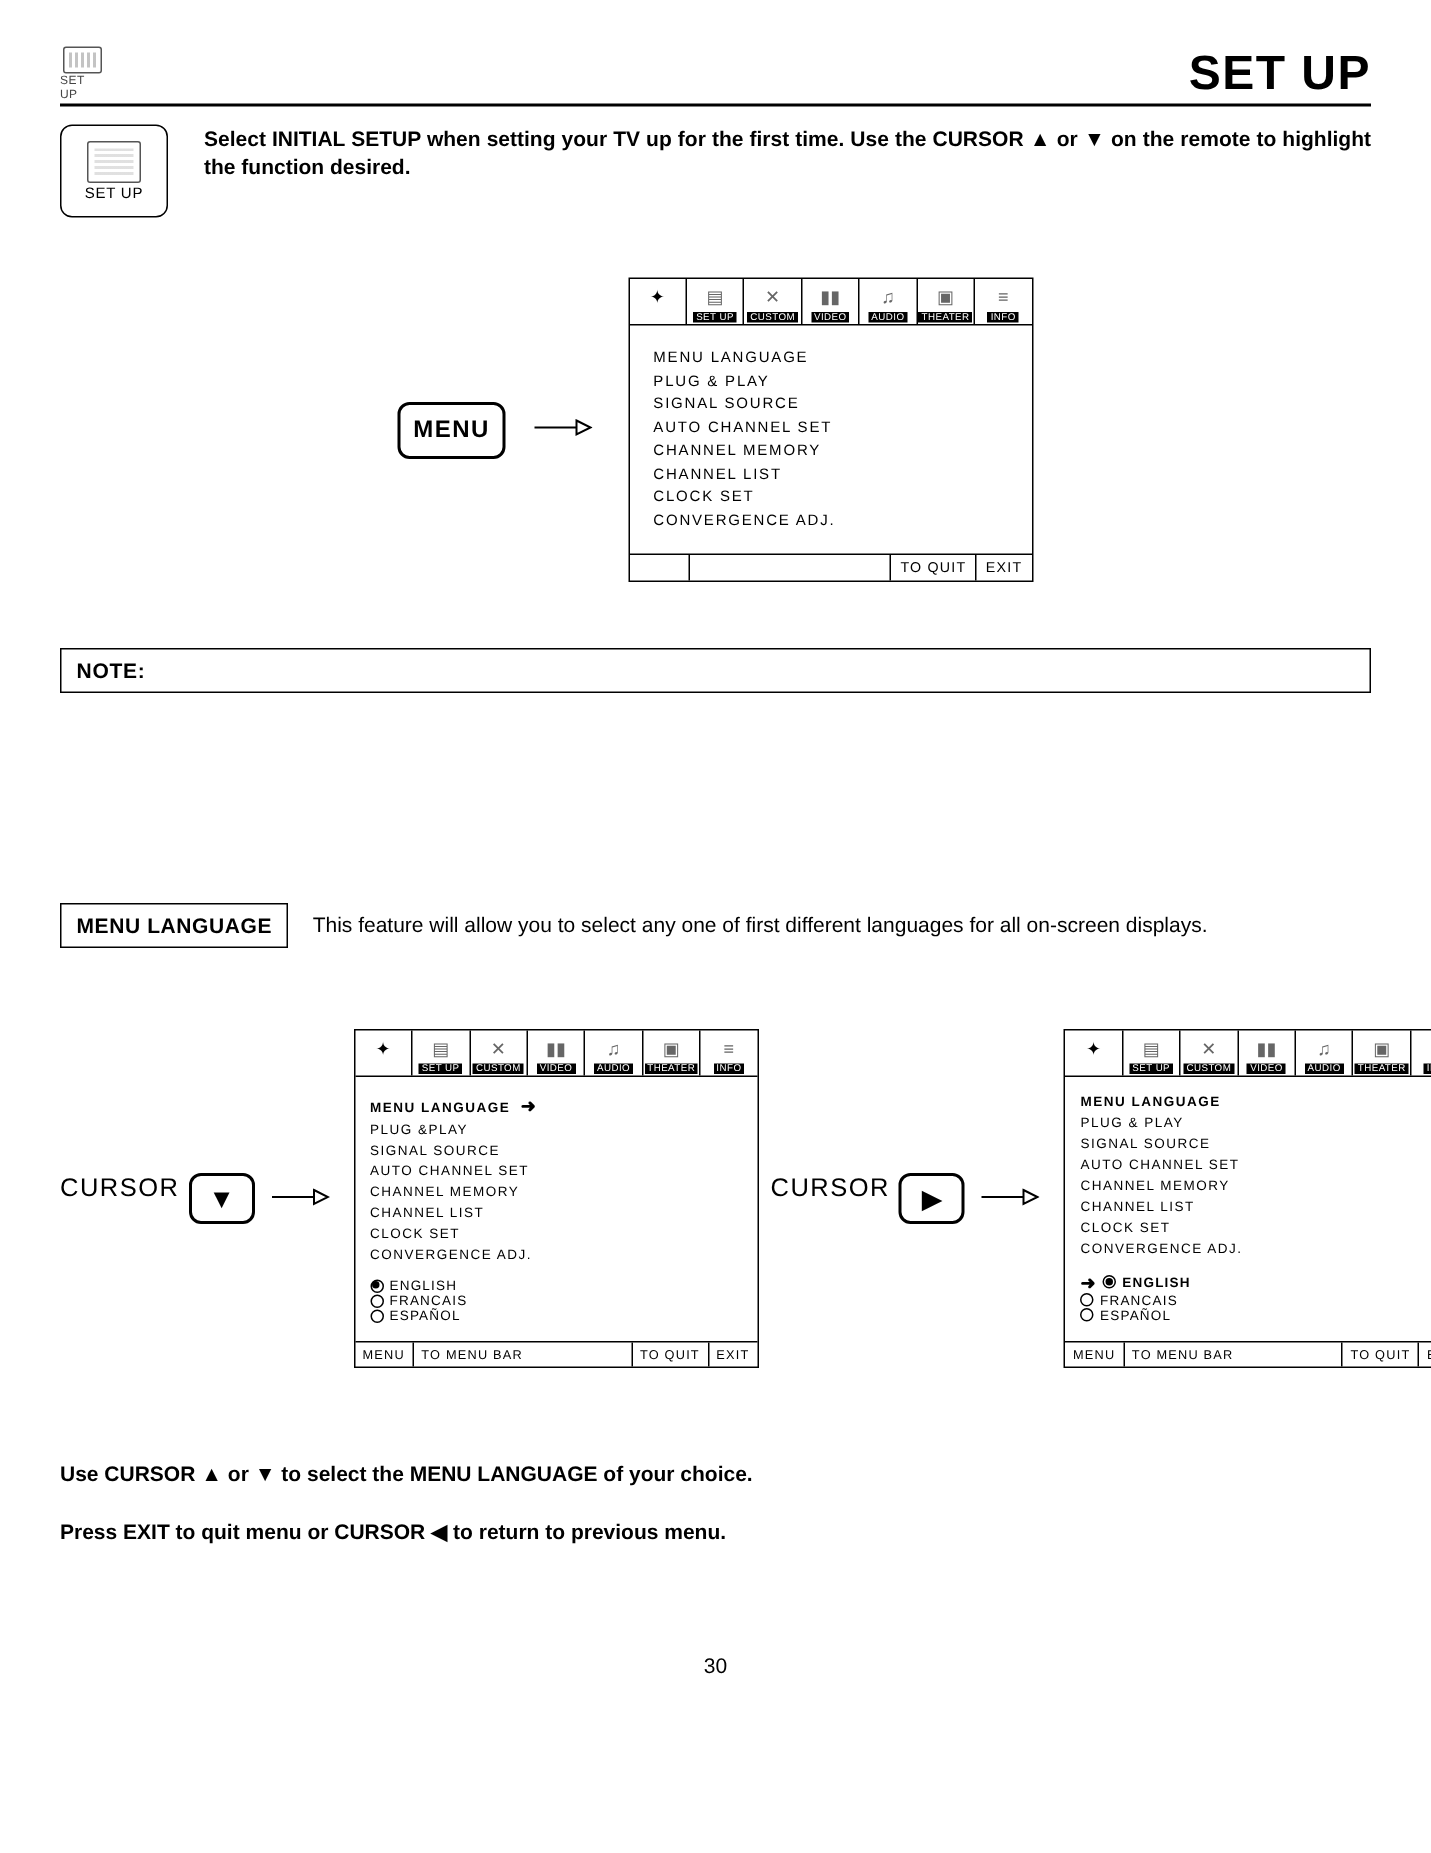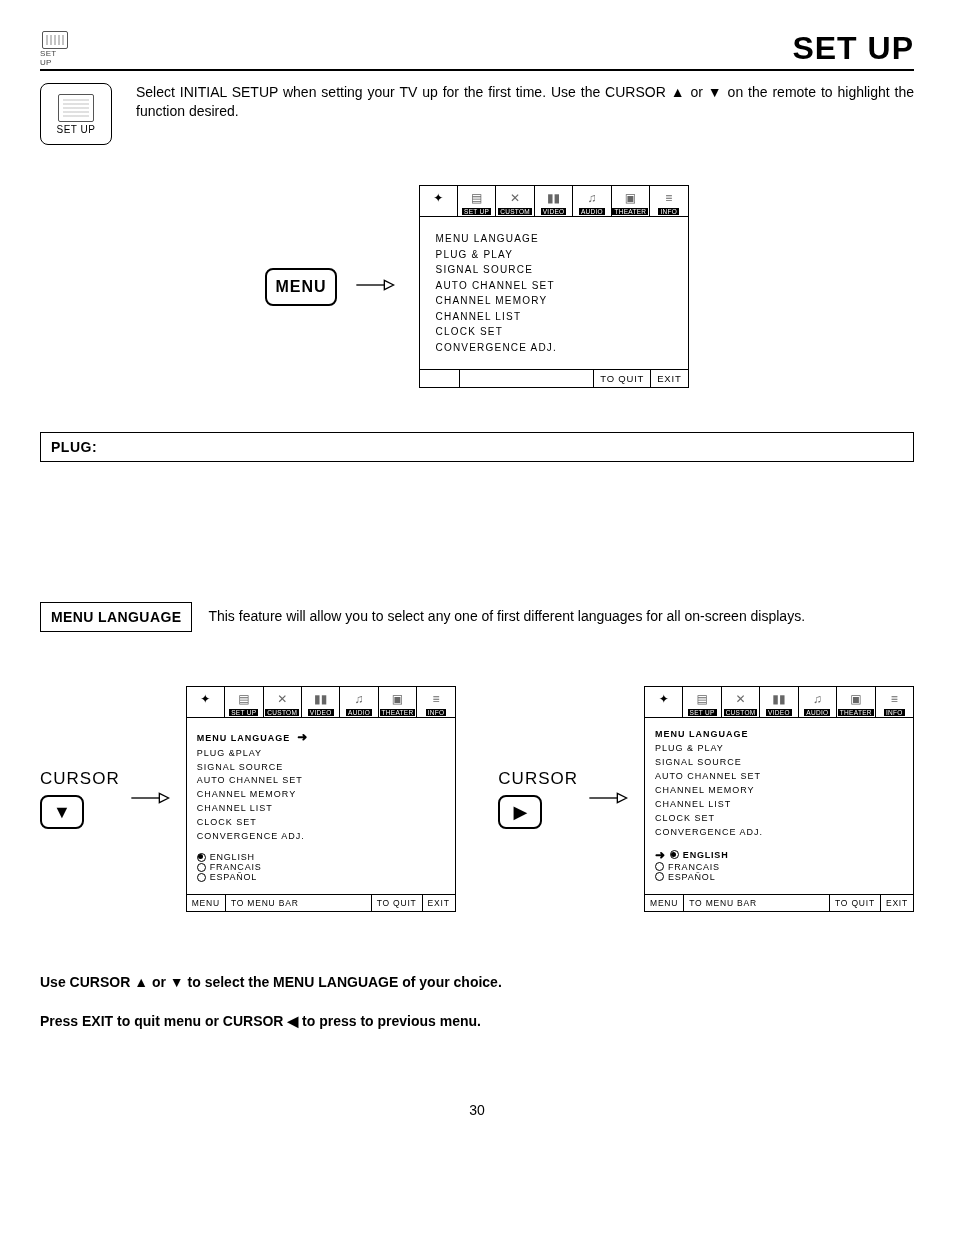--- a/index.html
+++ b/index.html
@@ -11,21 +11,21 @@
   .mini-icon .sq { width:26px; height:24px; border:1px solid #555; border-radius:2px; position:relative; background:#fff; }
   .mini-icon .sq::before { content:""; position:absolute; left:3px; top:3px; right:3px; bottom:3px; background:repeating-linear-gradient(90deg,#888,#888 2px,#fff 2px,#fff 4px); opacity:.5; }
   .mini-icon .cap { font-size:8px; letter-spacing:.3px; color:#444; }
   .title { font-size:32px; font-weight:bold; letter-spacing:1px; }
 
   .intro-row { display:flex; gap:24px; margin-top:12px; align-items:flex-start; }
   .remote-key { width:72px; height:62px; border:1.5px solid #000; border-radius:8px; display:flex; flex-direction:column; align-items:center; justify-content:center; flex:0 0 72px; }
   .remote-key .mini { width:36px; height:28px; border:1px solid #555; border-radius:2px; margin-bottom:2px; position:relative; }
   .remote-key .mini::before { content:""; position:absolute; inset:4px; background:repeating-linear-gradient(0deg,#999,#999 2px,#fff 2px,#fff 4px); opacity:.3; }
   .remote-key .lab { font-size:10px; letter-spacing:.5px; }
-  .intro-text { flex:1; text-align:justify; line-height:1.35; }
+  .intro-text { flex:1; text-align:justify; line-height:1.35;font-weight:bold; }
 
   
   .osd-row { display:flex; align-items:center; justify-content:center; gap:18px; margin-top:40px; }
   .menu-btn { border:2px solid #000; border-radius:8px; padding:8px 8px; font-weight:bold; letter-spacing:1px; font-size:16px; }
   .big-arrow { display:inline-block; width:46px; text-align:left; }
   .big-arrow svg { width:40px; height:18px; }
   .osd { width:270px; border:1.5px solid #000; font-size:10px; }
   .osd.big { width:270px; }
   .tabbar { display:flex; border-bottom:1.5px solid #000; }
   .tab { flex:1; display:flex; flex-direction:column; align-items:center; padding:3px 0 1px; border-right:1px solid #000; }
@@ -51,21 +51,21 @@
   .notebox .nb { flex:1; line-height:1.35; text-align:justify; }
 
   
   .feat-row { display:flex; align-items:center; gap:16px; margin-top:140px; }
   .feat-box { border:1.5px solid #000; padding:6px 10px; font-weight:bold; letter-spacing:.4px; font-size:14px; }
   .feat-desc { flex:1; font-size:14px; line-height:1.4; }
 
   
   .flow { display:flex; align-items:center; justify-content:space-between; margin-top:54px; gap:8px; }
   .flow-col { display:flex; align-items:center; gap:10px; }
-  .cursor-box { display:flex; flex-direction:column; align-items:flex-start; gap:6px; }
+  .cursor-box { display:flex; align-items:flex-start; gap:6px; }
   .cursor-label { font-size:17px; letter-spacing:1px; }
   .key { border:2px solid #000; border-radius:8px; width:44px; height:34px; display:flex; align-items:center; justify-content:center; font-size:18px; }
   .osd.sm { width:270px; font-size:9px; }
   .osd.sm .body { padding:10px 10px 12px 10px; }
   .osd.sm .body .item { font-size:9px; letter-spacing:1px; line-height:1.55; }
   .osd.sm .body .opt { font-size:9px; }
   .osd.sm .body .two-col { display:flex; gap:8px;flex-direction:column; }
   .osd.sm .body .leftcol { flex:1.2; }
   .osd.sm .body .rightcol { flex:0.9; margin-top:0; }
   .osd.sm .footer .cell { font-size:8.5px; padding:3px 5px; }
@@ -149,21 +149,21 @@
     <div class="footer">
       <div class="cell" style="width:40px">&nbsp;</div>
       <div class="cell grow">&nbsp;</div>
       <div class="cell">TO QUIT</div>
       <div class="cell">EXIT</div>
     </div>
   </div>
 </div>
 
 <div class="notebox">
-  <div class="nl">PLUG:</div>
+  <div class="nl">NOTE:</div>
 </div>
 
 <div class="feat-row">
   <div class="feat-box">MENU LANGUAGE</div>
   <div class="feat-desc">This feature will allow you to select any one of first different languages for all on-screen displays.</div>
 </div>
 
 <div class="flow">
 
   <div class="flow-col">
@@ -325,16 +325,16 @@
         <div class="cell grow">TO MENU BAR</div>
         <div class="cell">TO QUIT</div>
         <div class="cell">EXIT</div>
       </div>
     </div>
   </div>
 </div>
 
 <div class="closing">
   <p><span>Use CURSOR </span><span class="tri">▲</span><span> or </span><span class="tri">▼</span><span> to select the MENU LANGUAGE of your choice.</span></p>
-  <p><span>Press EXIT to quit menu or CURSOR </span><span class="tri">◀</span><span> to press to previous menu.</span></p>
+  <p><span>Press EXIT to quit menu or CURSOR </span><span class="tri">◀</span><span> to return to previous menu.</span></p>
 </div>
 
 <div class="pagenum">30</div>
 
 </body></html>

